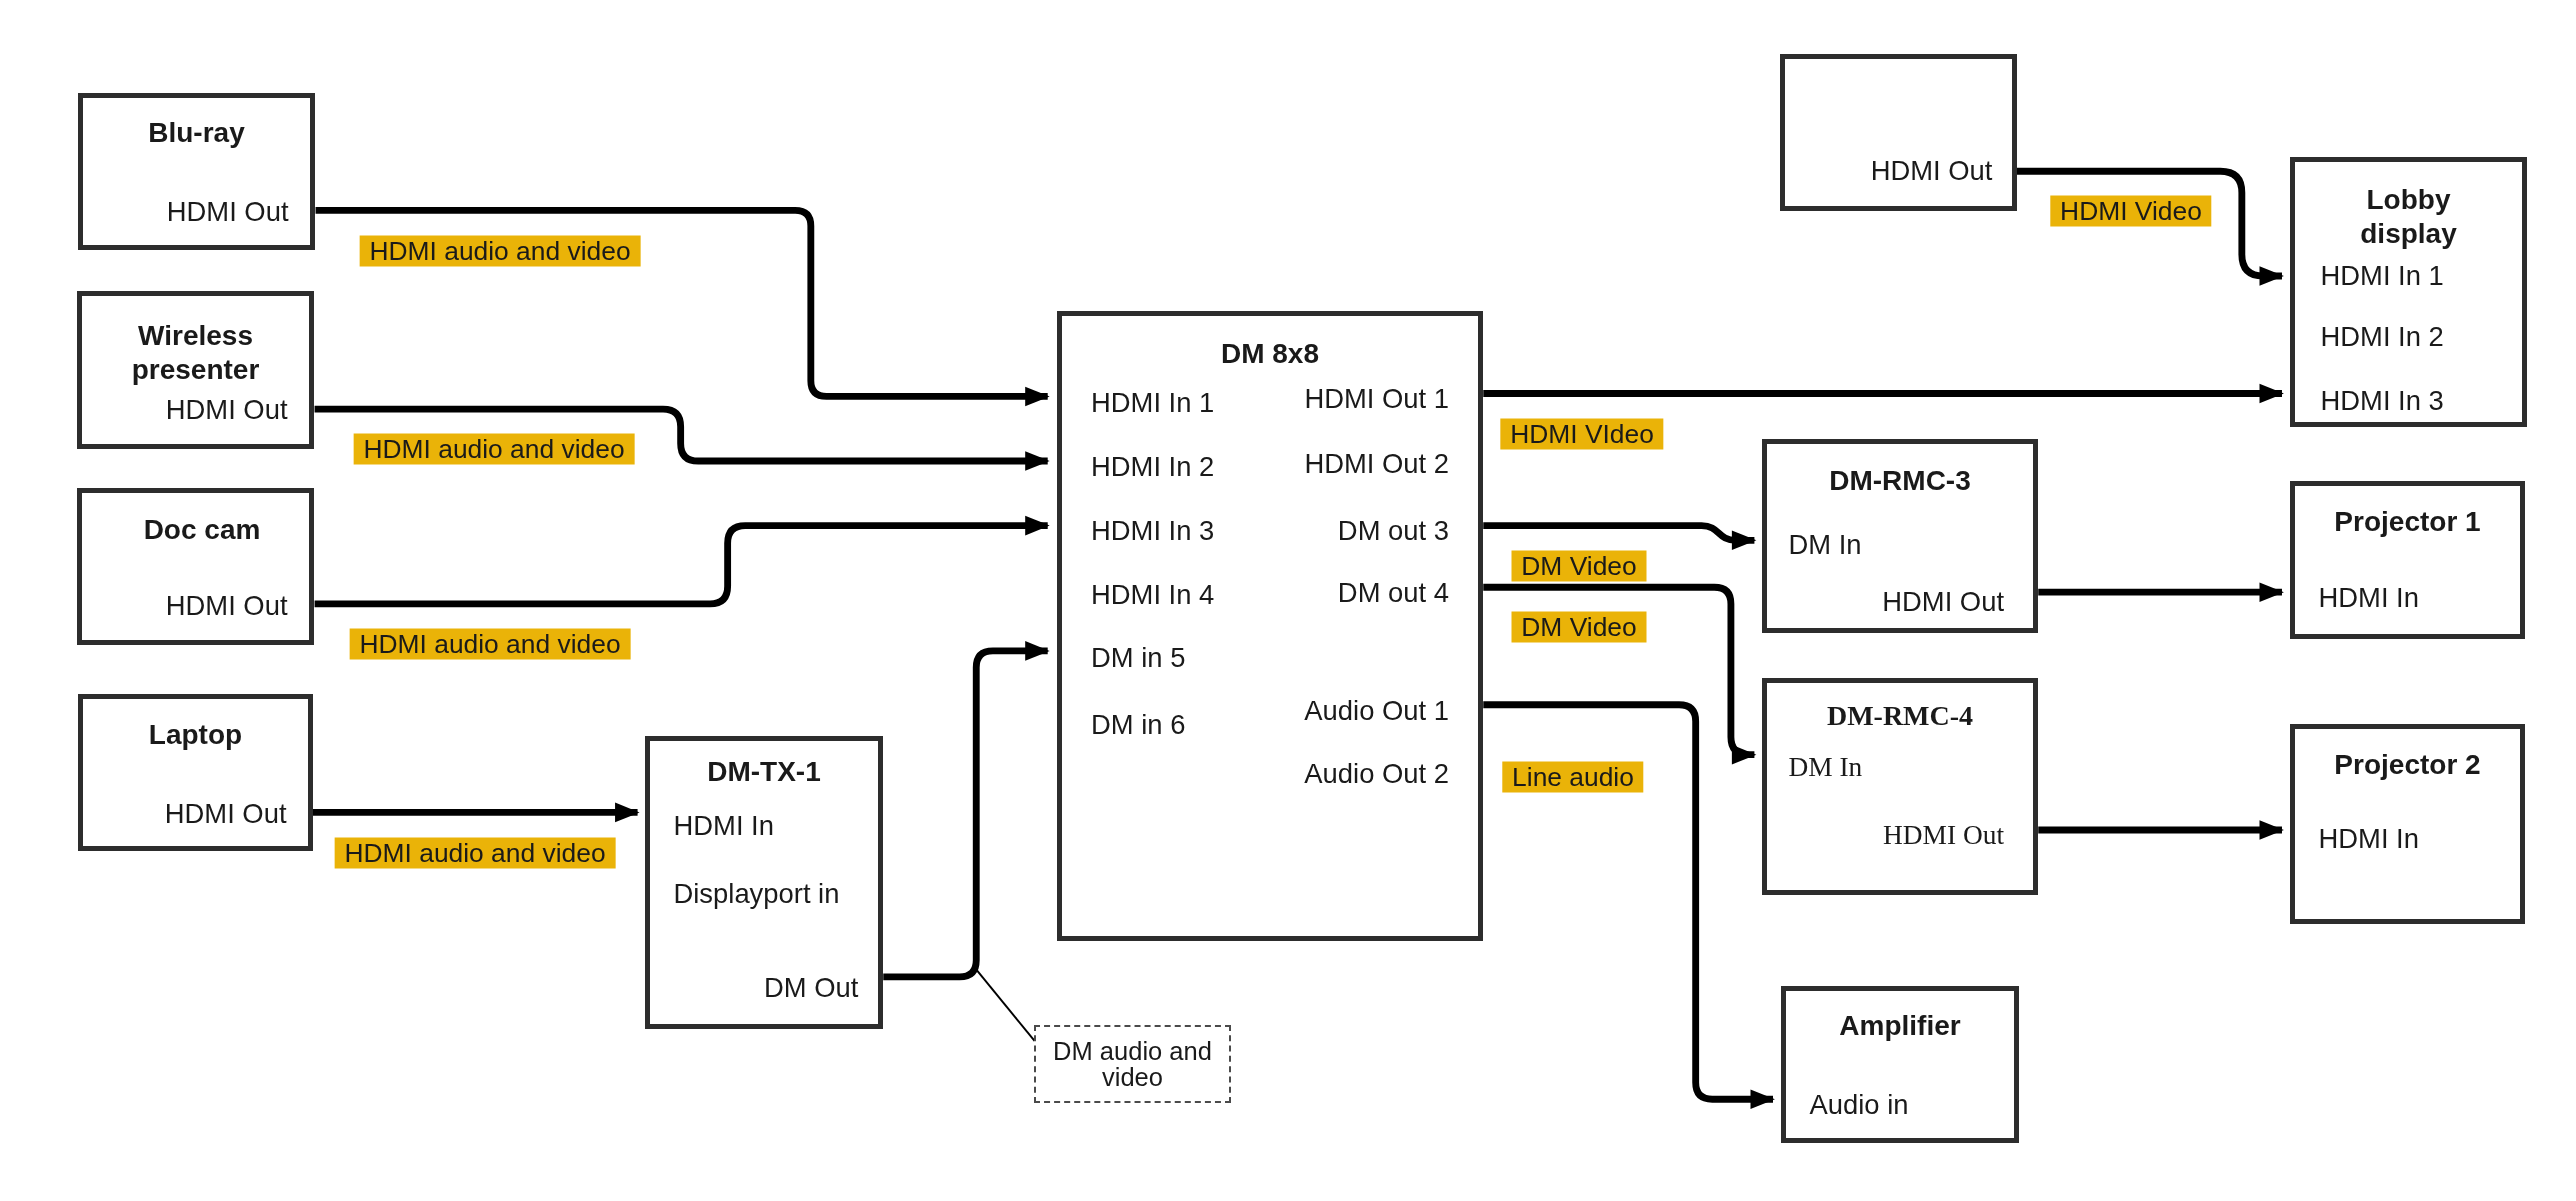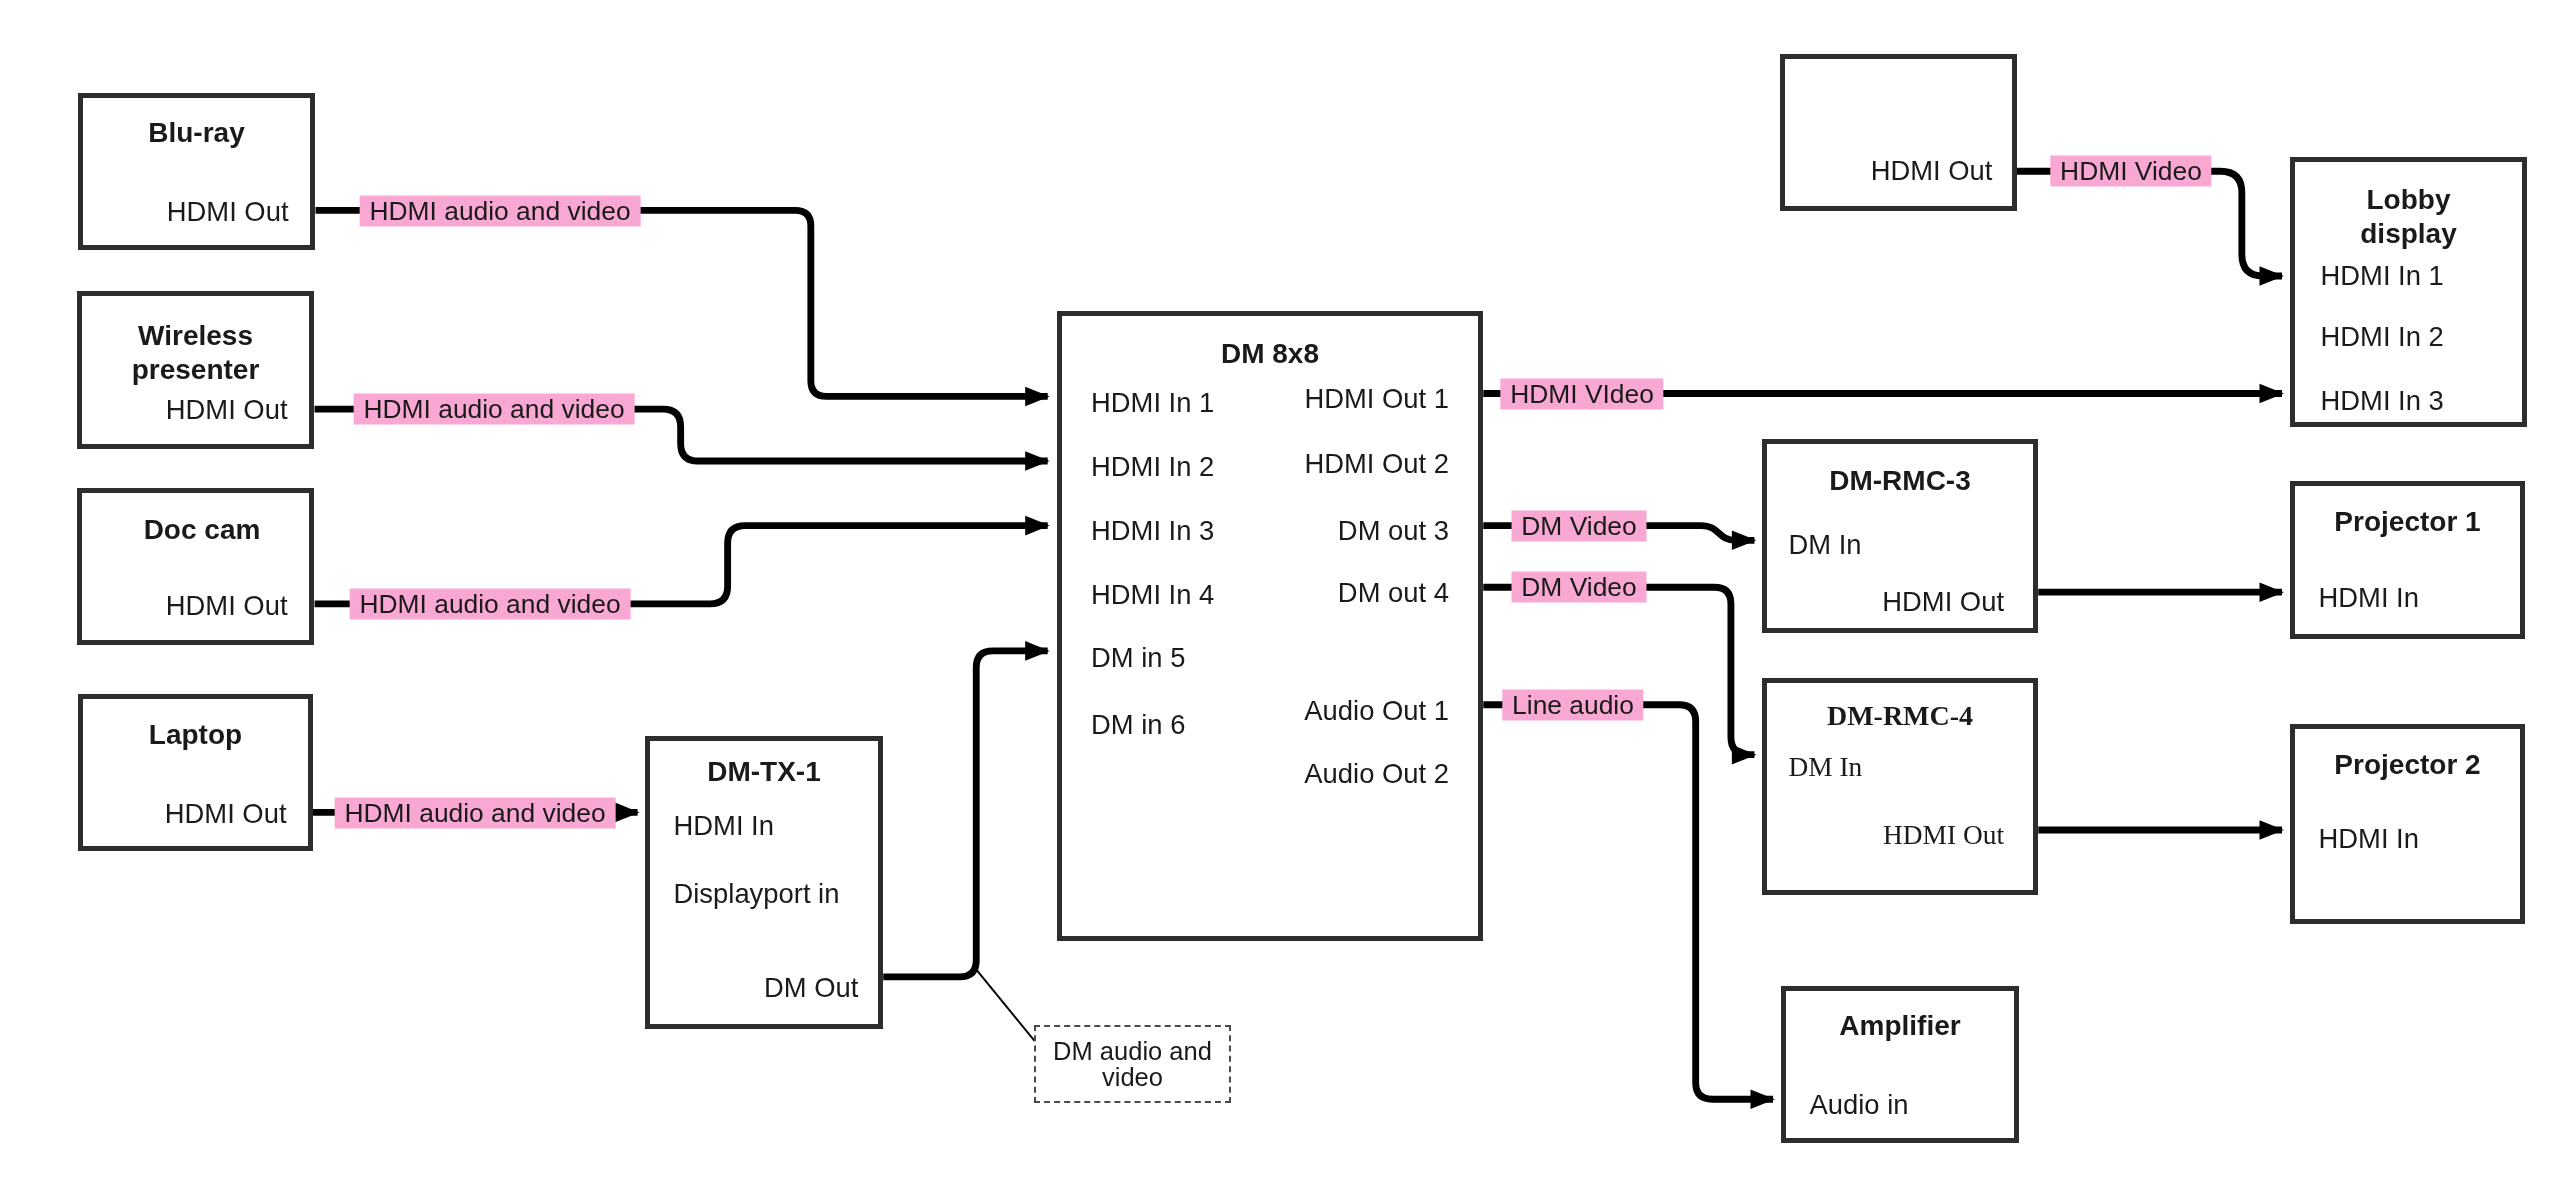--- a/index.html
+++ b/index.html
@@ -29,24 +29,25 @@
     position:absolute;
     font-size:27.4px;line-height:31px;
     white-space:nowrap;
     transform:translateY(-50%);
   }
   .port.left{text-align:left;}
   .port.right{text-align:right;}
   .cable-label{
     position:absolute;
     transform:translate(-50%,-50%);
-    background:#f9a8d4;
+    background:#eab308;
     padding:0 9.8px;
     font-size:26.4px;line-height:31px;
     white-space:nowrap;
+    margin-top:40px;
   }
   .note{
     position:absolute;
     background:#ffffff;
     border:2px dashed #4a4a4a;
     box-sizing:border-box;
     text-align:center;
     font-size:25.5px;line-height:26.4px;
     white-space:pre-line;
     display:flex;align-items:center;justify-content:center;
@@ -164,19 +165,19 @@
   </div>
 
   <div class="cable-label" style="left:500px;top:211px;">HDMI audio and video</div>
   <div class="cable-label" style="left:494px;top:409px;">HDMI audio and video</div>
   <div class="cable-label" style="left:490px;top:604px;">HDMI audio and video</div>
   <div class="cable-label" style="left:475px;top:813px;">HDMI audio and video</div>
   <div class="cable-label" style="left:1582px;top:394px;">HDMI VIdeo</div>
   <div class="cable-label" style="left:2131px;top:171px;">HDMI Video</div>
   <div class="cable-label" style="left:1579px;top:526px;">DM Video</div>
   <div class="cable-label" style="left:1579px;top:587px;">DM Video</div>
-  <div class="cable-label" style="left:1573px;top:705px;">Line audio</div>
+  <div class="cable-label" style="left:1573px;top:737px;">Line audio</div>
 
   <div class="note" style="left:1034px;top:1025px;width:197px;height:78px;">DM audio and
 video</div>
 
 </div>
 
 
 </body></html>

